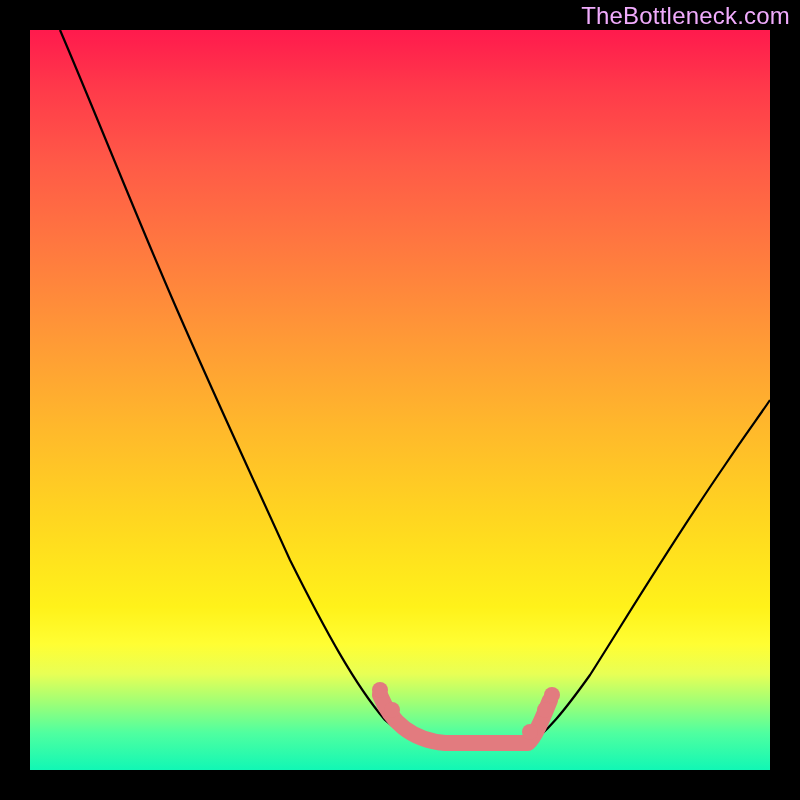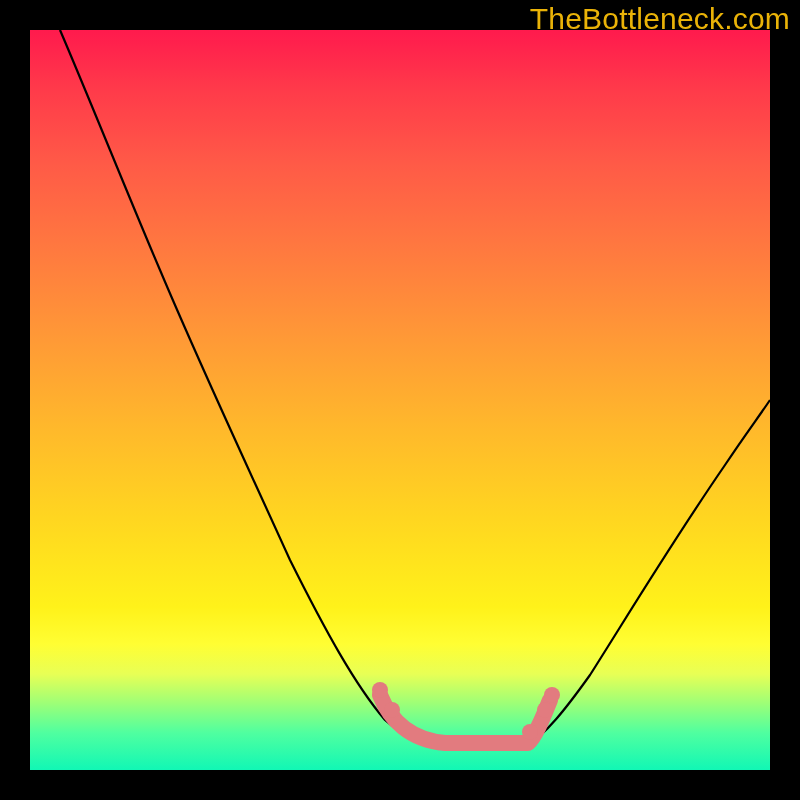--- a/index.html
+++ b/index.html
@@ -63,22 +63,22 @@
     stroke-linecap: round;
     stroke-linejoin: round;
   }
   .marker-dot {
     fill: #e27b7f;
   }
   .watermark {
     position: absolute;
     top: 2px;
     right: 10px;
-    color: #eab308;
-    font-size: 30px;
+    color: #f0abfc;
+    font-size: 24px;
     font-weight: 500;
     letter-spacing: 0.2px;
     user-select: none;
   }
 </style>
 </head>
 <body>
 
 <div class="frame">
   <div class="plot">

